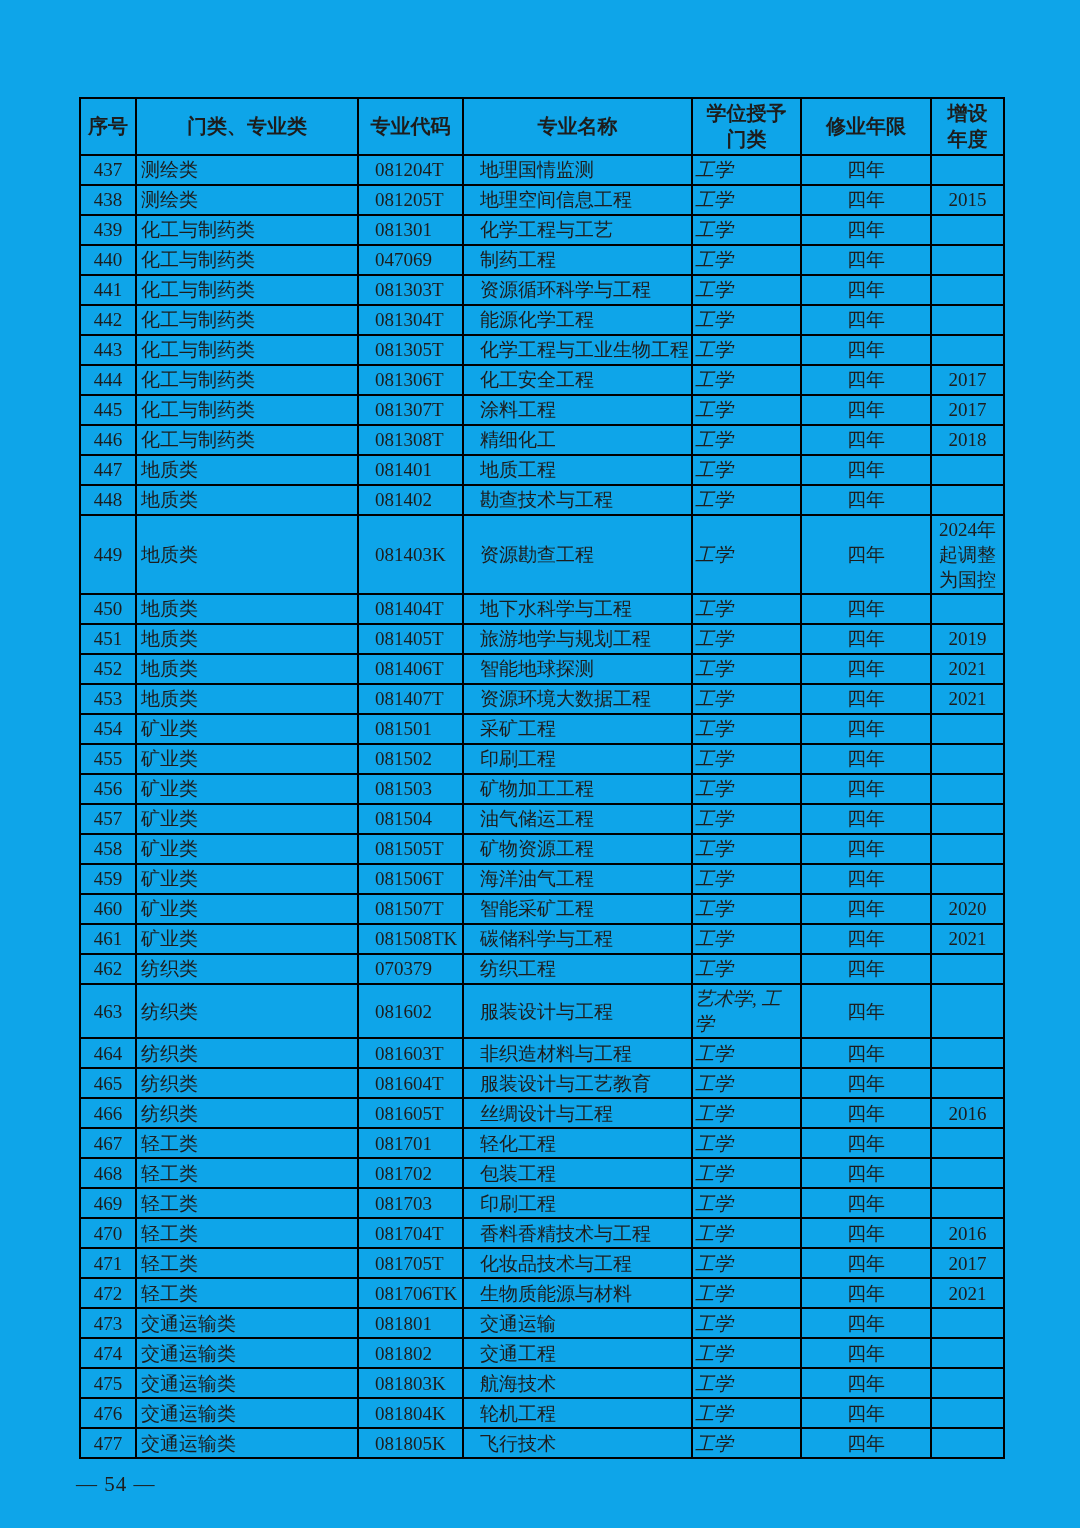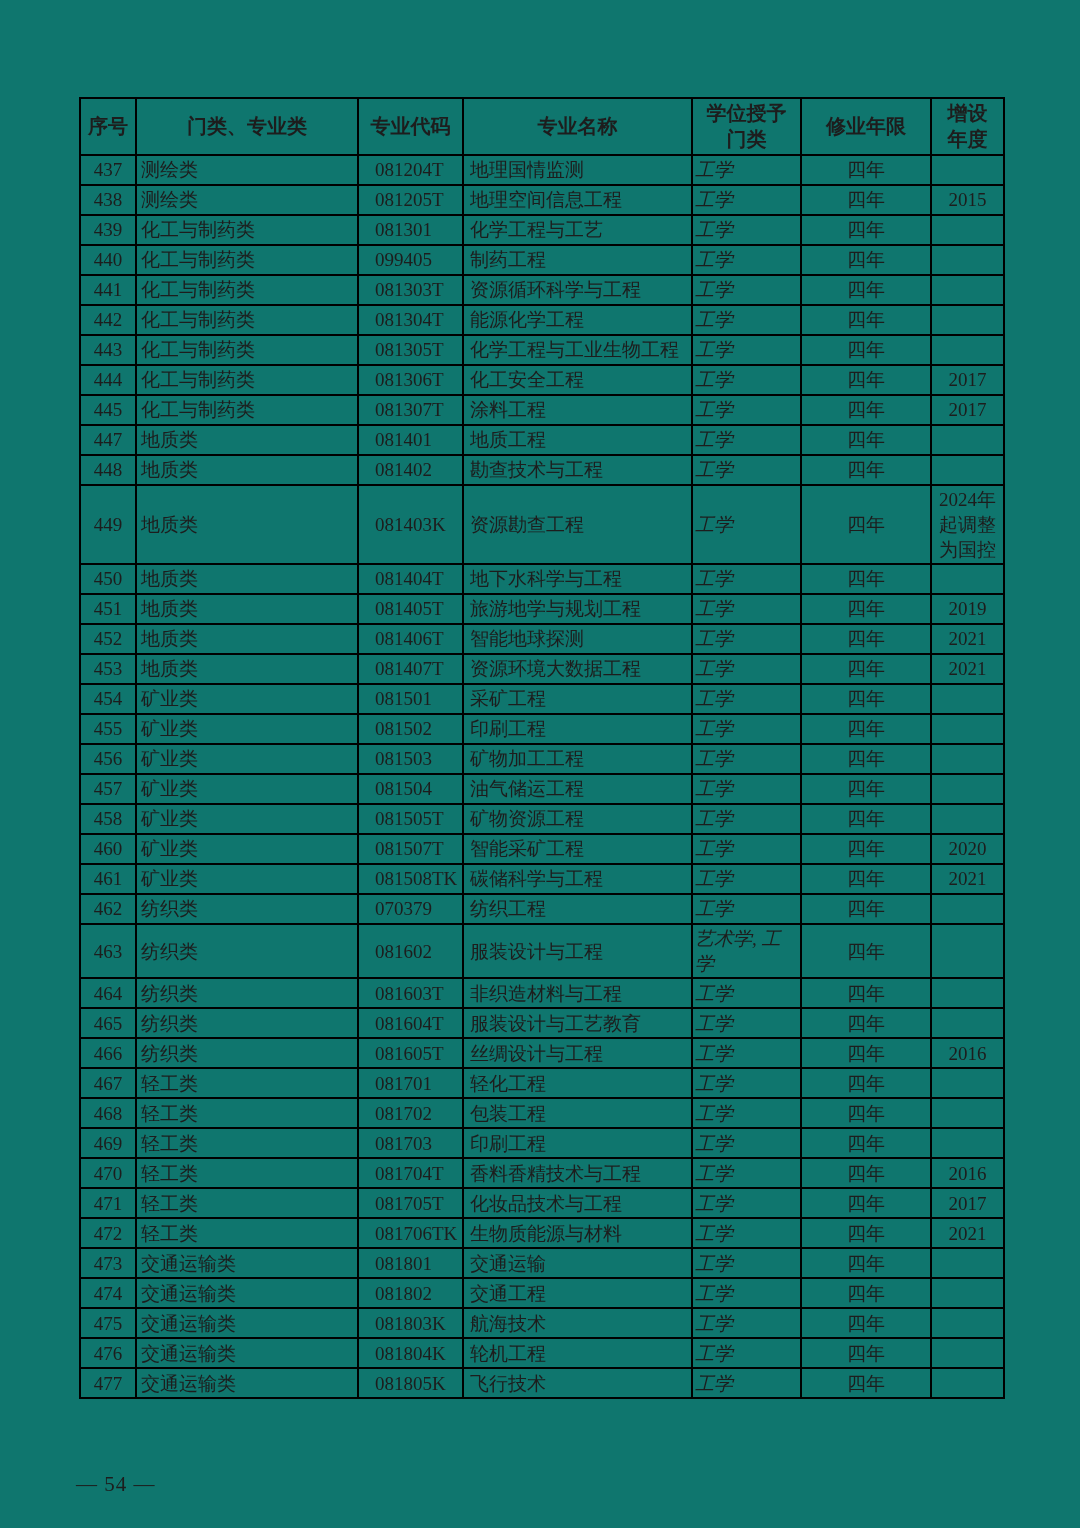--- a/index.html
+++ b/index.html
@@ -10,21 +10,21 @@
   body {
     width: 1080px;
     height: 1528px;
     position: relative;
     font-family: "Liberation Serif", serif;
     color: #1d1d1d;
   }
   .page {
     position: absolute;
     inset: 0;
-    background: #0f766e;
+    background: #0ea5e9;
   }
   table.majors-table {
     position: absolute;
     left: 79px;
     top: 97px;
     width: 924px;
     border-collapse: collapse;
     table-layout: fixed;
   }
   table.majors-table th,
@@ -45,21 +45,21 @@
     padding: 1px 2px;
   }
   table.majors-table td {
     height: 26px;
     padding: 1px 2px;
   }
   
   table.majors-table td:nth-child(1) { text-align: center; }
   table.majors-table td:nth-child(2) { text-align: left; padding-left: 4px; }
   table.majors-table td:nth-child(3) { text-align: left; padding-left: 16px; }
-  table.majors-table td:nth-child(4) { text-align: left; padding-left: 6px; }
+  table.majors-table td:nth-child(4) { text-align: left; padding-left: 16px; }
   table.majors-table td:nth-child(5) { text-align: left; font-style: italic; }
   table.majors-table td:nth-child(6) { text-align: center; }
   table.majors-table td:nth-child(7) { text-align: center; padding-left: 1px; padding-right: 1px; }
   .page-footer {
     position: absolute;
     left: 76px;
     top: 1472px;
     font-size: 21px;
     color: #1d1d1d;
     letter-spacing: 1px;
@@ -117,21 +117,21 @@
           <td>化工与制药类</td>
           <td>081301</td>
           <td>化学工程与工艺</td>
           <td>工学</td>
           <td>四年</td>
           <td></td>
         </tr>
         <tr>
           <td>440</td>
           <td>化工与制药类</td>
-          <td>099405</td>
+          <td>047069</td>
           <td>制药工程</td>
           <td>工学</td>
           <td>四年</td>
           <td></td>
         </tr>
         <tr>
           <td>441</td>
           <td>化工与制药类</td>
           <td>081303T</td>
           <td>资源循环科学与工程</td>
@@ -169,20 +169,29 @@
         <tr>
           <td>445</td>
           <td>化工与制药类</td>
           <td>081307T</td>
           <td>涂料工程</td>
           <td>工学</td>
           <td>四年</td>
           <td>2017</td>
         </tr>
         <tr>
+          <td>446</td>
+          <td>化工与制药类</td>
+          <td>081308T</td>
+          <td>精细化工</td>
+          <td>工学</td>
+          <td>四年</td>
+          <td>2018</td>
+        </tr>
+        <tr>
           <td>447</td>
           <td>地质类</td>
           <td>081401</td>
           <td>地质工程</td>
           <td>工学</td>
           <td>四年</td>
           <td></td>
         </tr>
         <tr>
           <td>448</td>
@@ -272,20 +281,29 @@
           <td>油气储运工程</td>
           <td>工学</td>
           <td>四年</td>
           <td></td>
         </tr>
         <tr>
           <td>458</td>
           <td>矿业类</td>
           <td>081505T</td>
           <td>矿物资源工程</td>
+          <td>工学</td>
+          <td>四年</td>
+          <td></td>
+        </tr>
+        <tr>
+          <td>459</td>
+          <td>矿业类</td>
+          <td>081506T</td>
+          <td>海洋油气工程</td>
           <td>工学</td>
           <td>四年</td>
           <td></td>
         </tr>
         <tr>
           <td>460</td>
           <td>矿业类</td>
           <td>081507T</td>
           <td>智能采矿工程</td>
           <td>工学</td>

